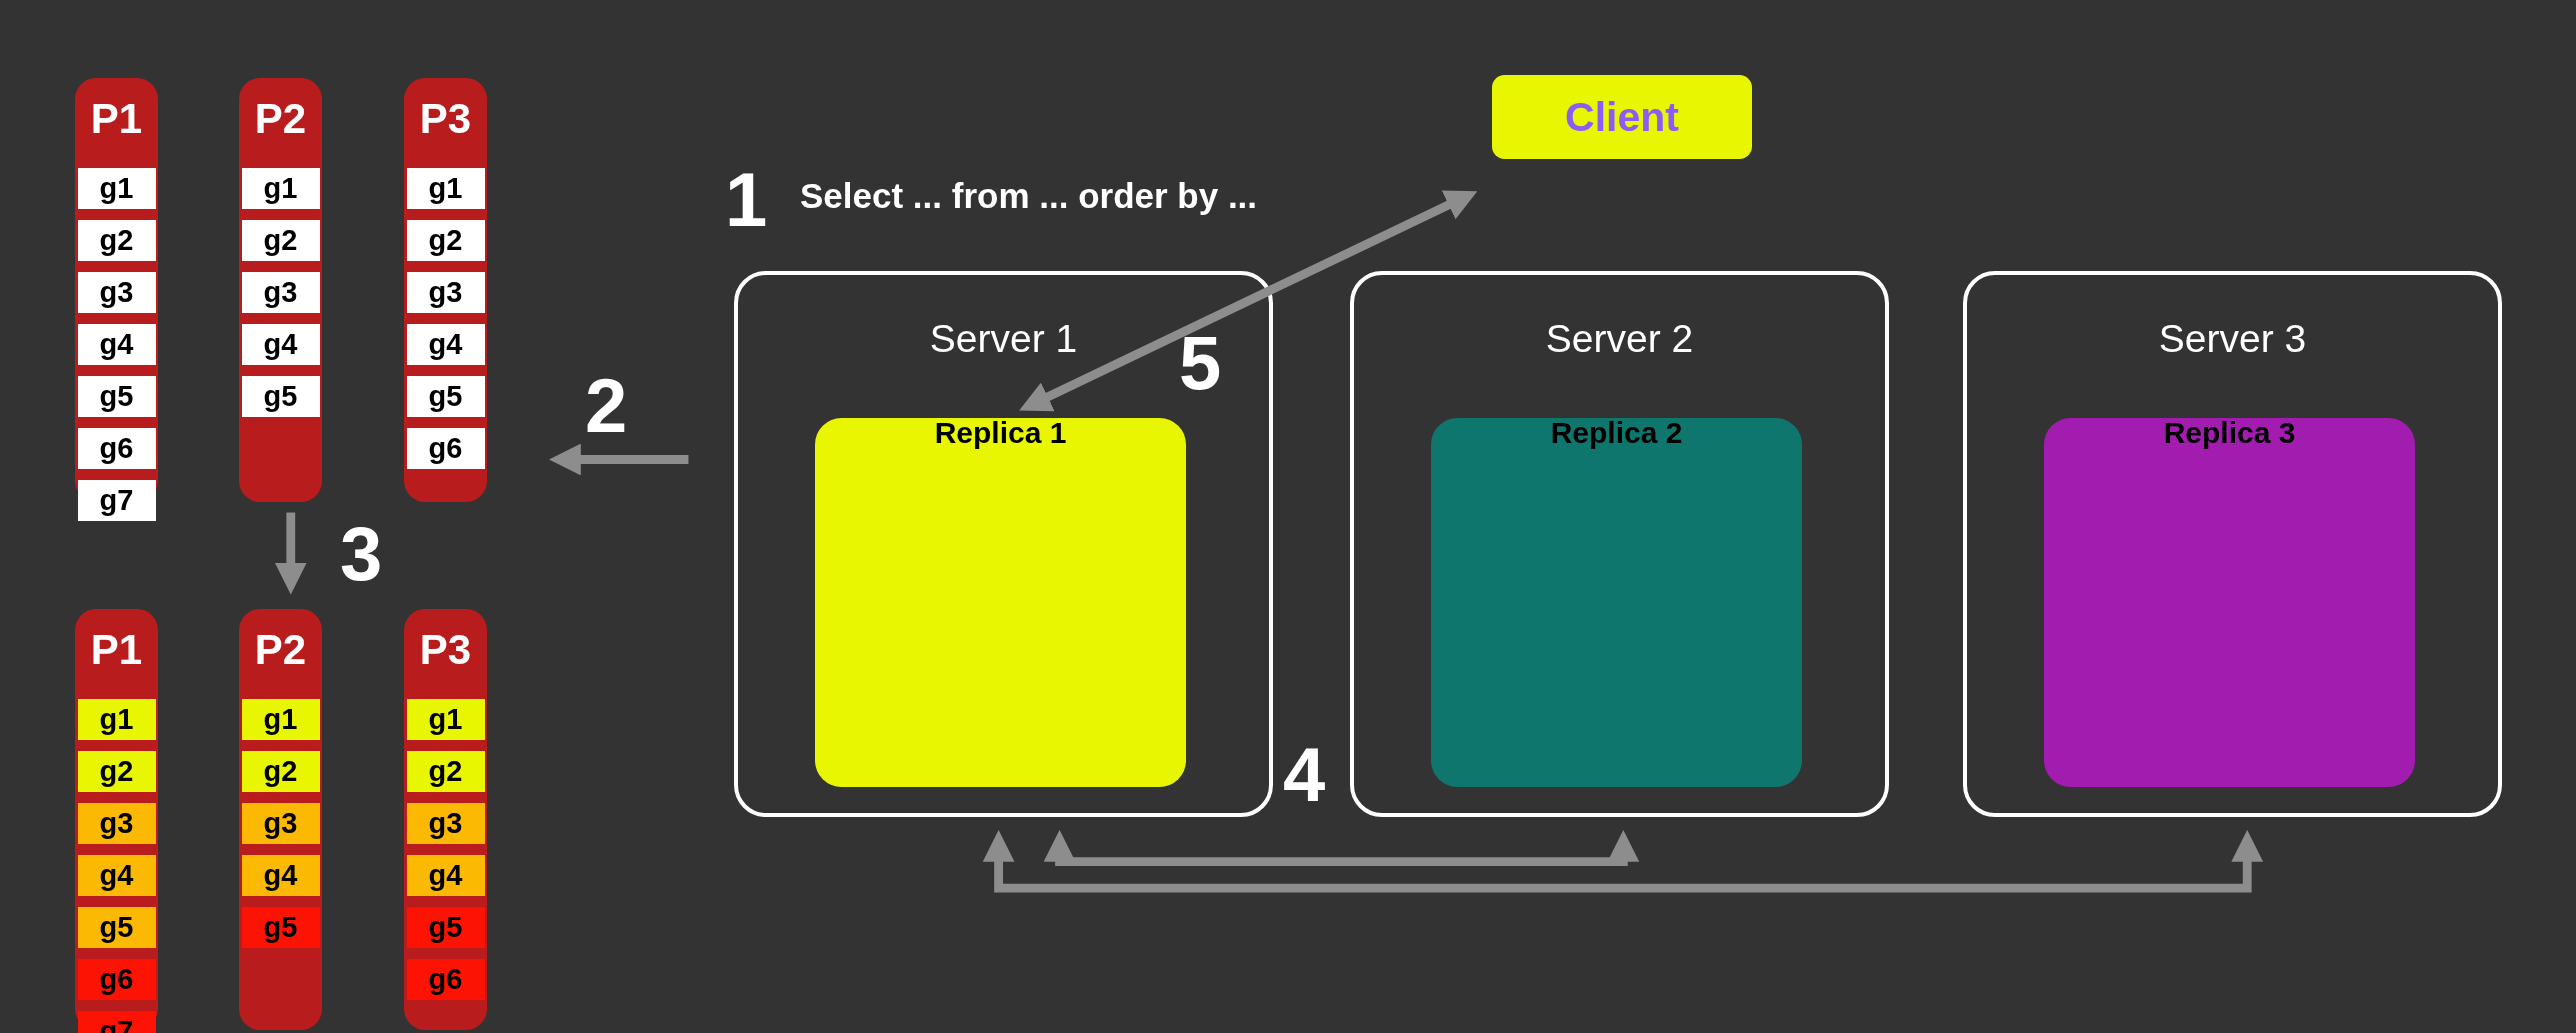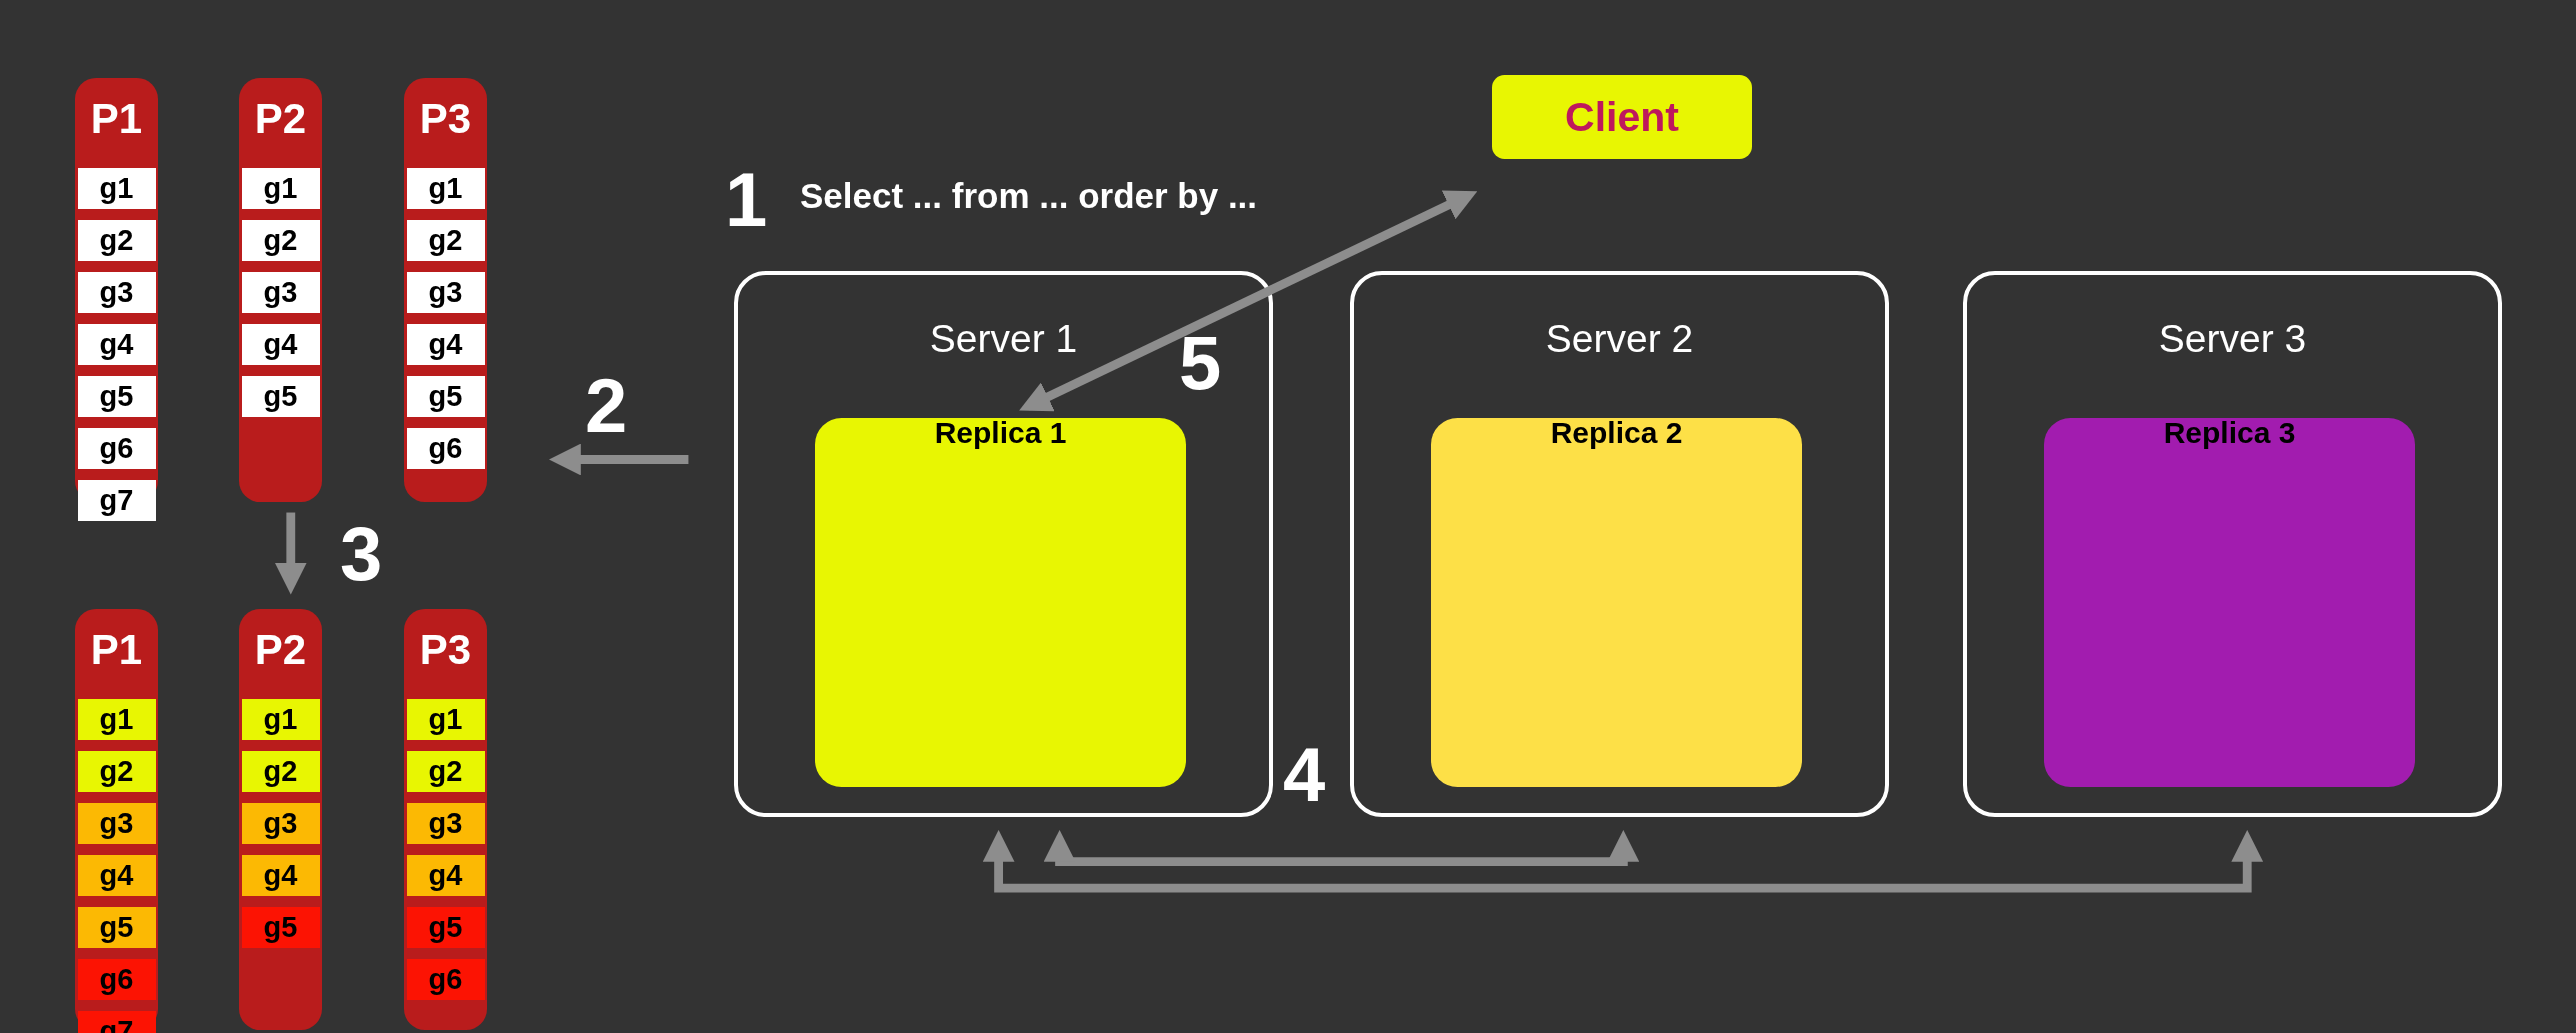--- a/index.html
+++ b/index.html
@@ -47,21 +47,21 @@
   }
   .replica-label{
     text-align:center;
     font-size:30px;font-weight:bold;color:#000000;line-height:1;
   }
 
   
   .client{
     position:absolute;left:1492px;top:75px;width:260px;height:84px;
     border-radius:12.4px;display:flex;align-items:center;justify-content:center;
-    font-size:41px;font-weight:bold;color:#be185d;
+    font-size:41px;font-weight:bold;color:#8b5cf6;
   }
 
   
   .num{
     position:absolute;color:#ffffff;font-size:76px;font-weight:bold;line-height:1;
   }
   .num-1{left:725px;top:162px;}
   .num-2{left:585px;top:368px;}
   .num-3{left:340px;top:516px;}
   .num-4{left:1283px;top:737px;}
@@ -149,21 +149,21 @@
 <div class="client" style="background: rgb(232, 246, 2);">Client</div>
 
 <div class="server sx1">
   <div class="server-title">Server 1</div>
   <div class="replica" style="background: rgb(232, 246, 2);">
     <div class="replica-label">Replica 1</div>
   </div>
 </div>
 <div class="server sx2">
   <div class="server-title">Server 2</div>
-  <div class="replica" style="background: #fde047;">
+  <div class="replica" style="background: #0f766e;">
     <div class="replica-label">Replica 2</div>
   </div>
 </div>
 <div class="server sx3">
   <div class="server-title">Server 3</div>
   <div class="replica" style="background: #a21caf;">
     <div class="replica-label">Replica 3</div>
   </div>
 </div>
 

